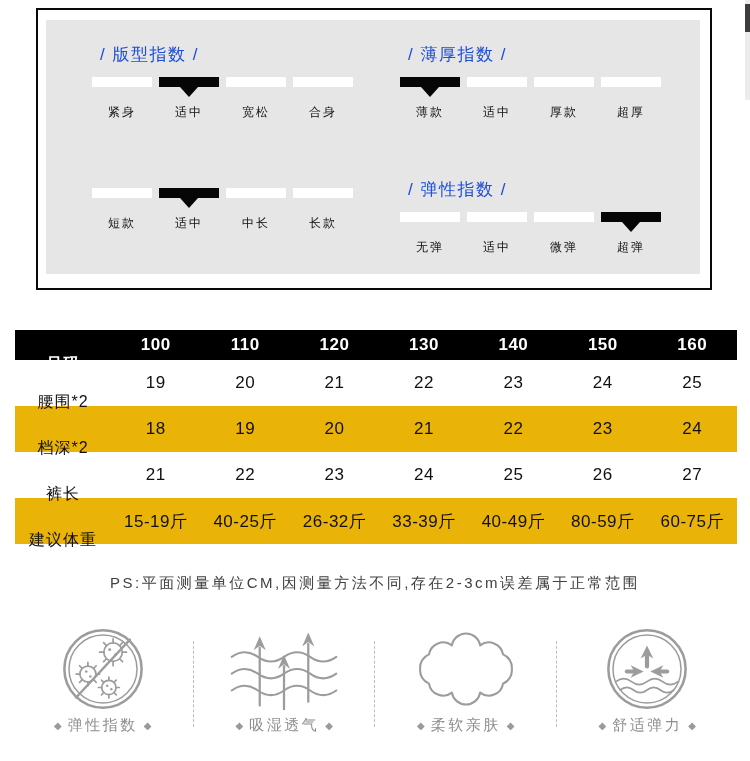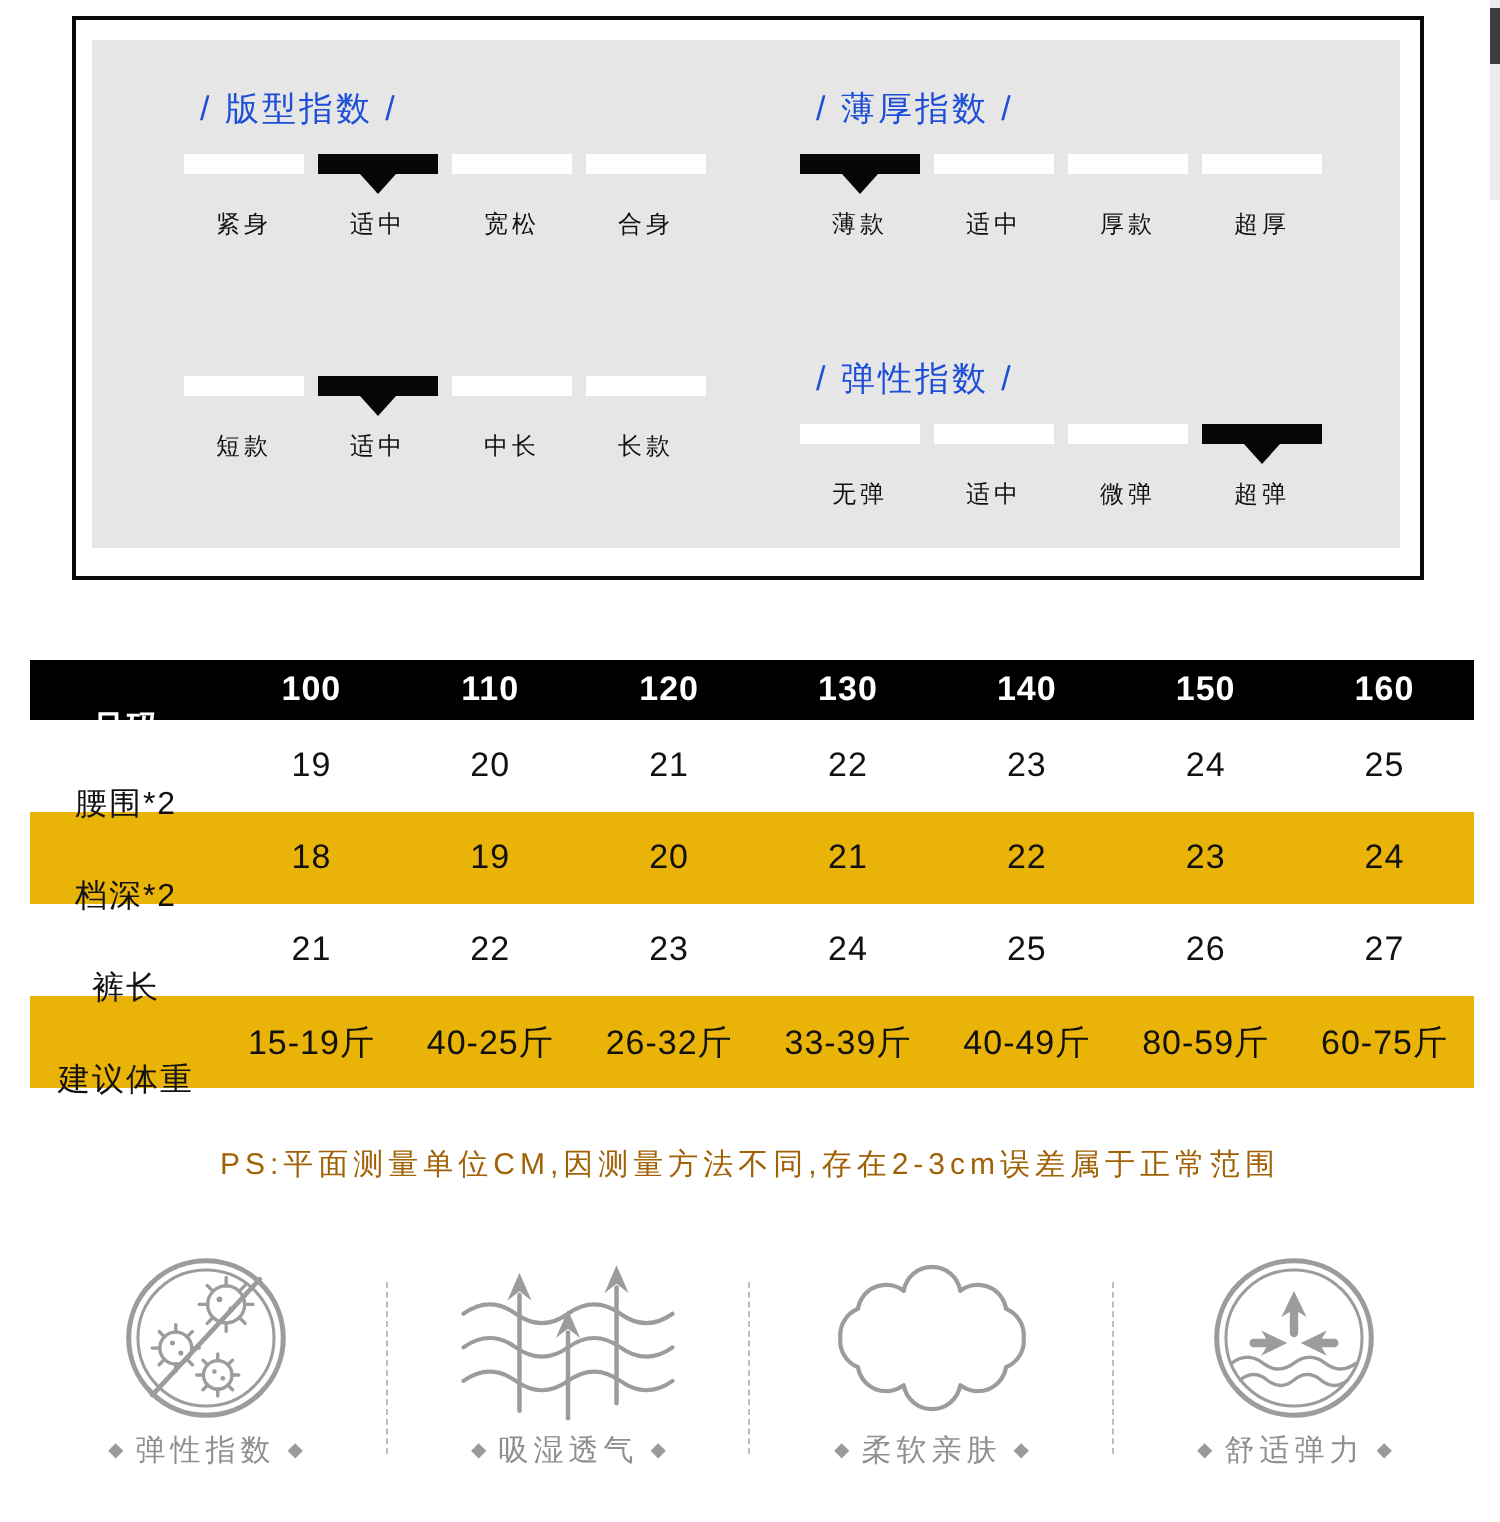--- a/index.html
+++ b/index.html
@@ -48,21 +48,21 @@
   .trow { display: flex; height: 46px; align-items: center; }
   .trow.thead { height: 30px; background: #000000; color: #ffffff; font-weight: bold; }
   .trow.shaded { background: #eab308; }
   .tcell { flex: 1; text-align: center; font-size: 17px; letter-spacing: 0.5px; white-space: nowrap; }
   .tcell.tlabel { flex: 0 0 96px; font-size: 16px; letter-spacing: 1px; margin-top: 38px; }
 
   
   .note {
     position: absolute; top: 568px; left: 0; width: 750px; height: 30px;
     line-height: 30px; text-align: center;
-    font-size: 15px; letter-spacing: 2.5px; color: #a16207; white-space: nowrap;
+    font-size: 15px; letter-spacing: 2.5px; color: #404040; white-space: nowrap;
   }
 
   
   .features { position: absolute; top: 627px; left: 12px; width: 726px; display: flex; }
   .feature { flex: 1; position: relative; display: flex; flex-direction: column; align-items: center; }
   .ficon { height: 84px; display: flex; align-items: center; justify-content: center; }
   .ficon svg { display: block; }
   .flabel {
     margin-top: 5px; font-size: 15px; color: #8f8f8f; letter-spacing: 2.5px;
     display: flex; align-items: center; gap: 6px; white-space: nowrap;

